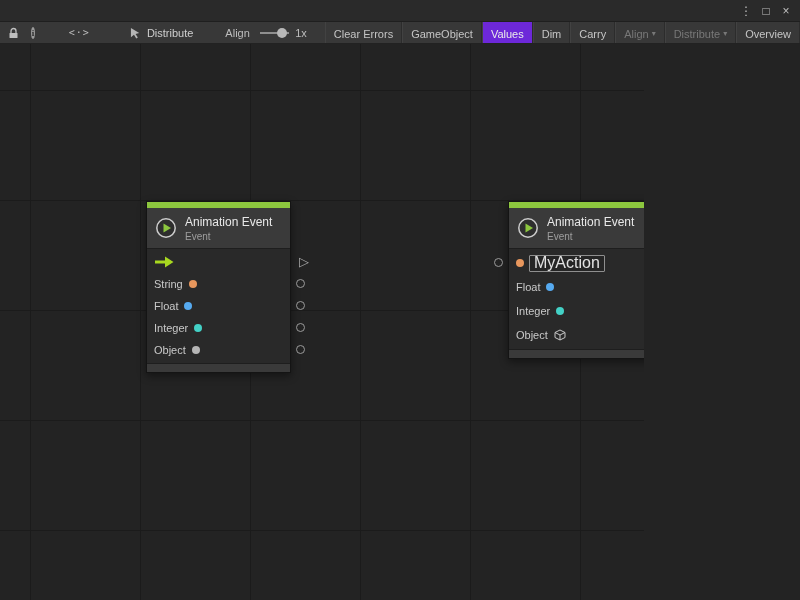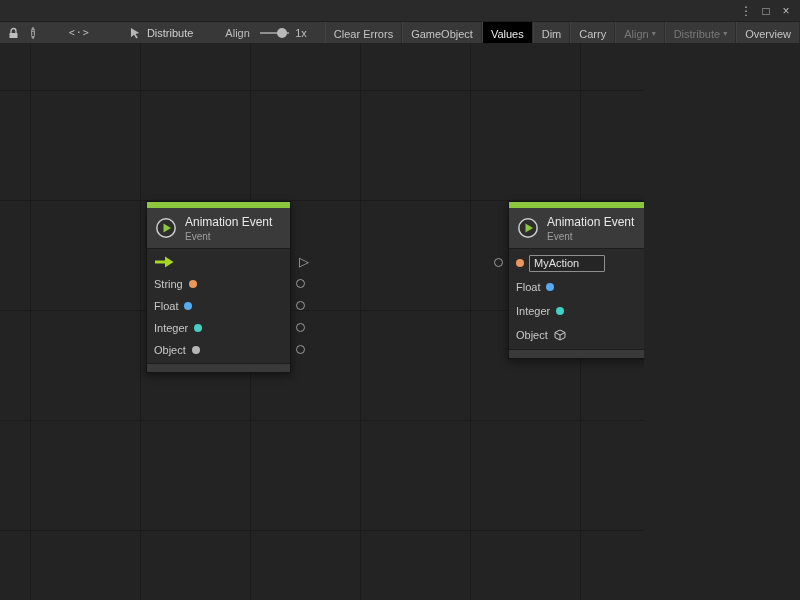--- a/index.html
+++ b/index.html
@@ -29,21 +29,21 @@
   .zoomlbl { margin-left:32px; color:#bdbdbd; }
   .slider { position:relative; width:92px; height:12px; margin-left:10px; }
   .slider .track { position:absolute; left:0; right:0; top:5px; height:2px; background:#8f8f8f; }
   .slider .handle { position:absolute; right:2px; top:1px; width:10px; height:10px;
                     border-radius:50%; background:#b8b8b8; }
   .zoomval { margin-left:6px; color:#bdbdbd; }
   .tb-buttons { display:flex; align-items:stretch; height:22px; margin-left:18px; }
   .tbbtn { height:22px; background:#383838; border:none; border-right:1px solid #2c2c2c;
            border-left:1px solid #424242; color:#c5c5c5; font-size:11px; padding:12px 8px;
            font-family:"Liberation Sans", sans-serif; display:flex; align-items:center; gap:3px; }
-  .tbbtn.active { background:#000000; color:#eaeaea;text-align:right; }
+  .tbbtn.active { background:#6d28d9; color:#eaeaea;text-align:right; }
   .tbbtn.disabled { color:#787878; }
   .tbbtn .dd { font-size:8px; }
 
   
   .canvas { position:relative; width:644px; height:556px; background:#232323;
             background-image:
               linear-gradient(to right, #1b1b1b 1px, transparent 1px),
               linear-gradient(to bottom, #1b1b1b 1px, transparent 1px);
             background-size:110px 110px; background-position:30px 46px; overflow:hidden; }
 
@@ -57,21 +57,21 @@
   .node-subtitle { color:#9e9e9e; font-size:10px; margin-top:2px; }
   .node-body { border-top:1px solid #1e1e1e; background:#292929; padding:2px 0; }
   .node-footer { height:9px; background:#3a3a3a; border-top:1px solid #1e1e1e; }
   .row { display:flex; align-items:center; height:22px; padding:0 7px; }
   .node2 .row { height:24px; }
   .row.out { justify-content:flex-start; gap:6px; }
   .row .lbl { color:#c9c9c9; font-size:11px; }
   .dot { width:8px; height:8px; border-radius:50%; background:#888; flex:0 0 auto; }
   .spacer { flex:1; }
   .strfield { width:76px; height:17px; background:#252525; border:1px solid #8f8f8f;
-              border-radius:1px; color:#e2e2e2; font-size:11px; padding:0 4px;
+              border-radius:1px; color:#e2e2e2; font-size:16px; padding:0 4px;
               font-family:"Liberation Sans", sans-serif; }
   
   .port-ring { position:absolute; width:9px; height:9px; border:1px solid #9a9a9a;
                border-radius:50%; background:transparent; }
   .port-tri { position:absolute; color:#aaaaaa; font-size:13px; line-height:16px; }
 </style>
 </head>
 <body>
 
 <div class="tabbar">

